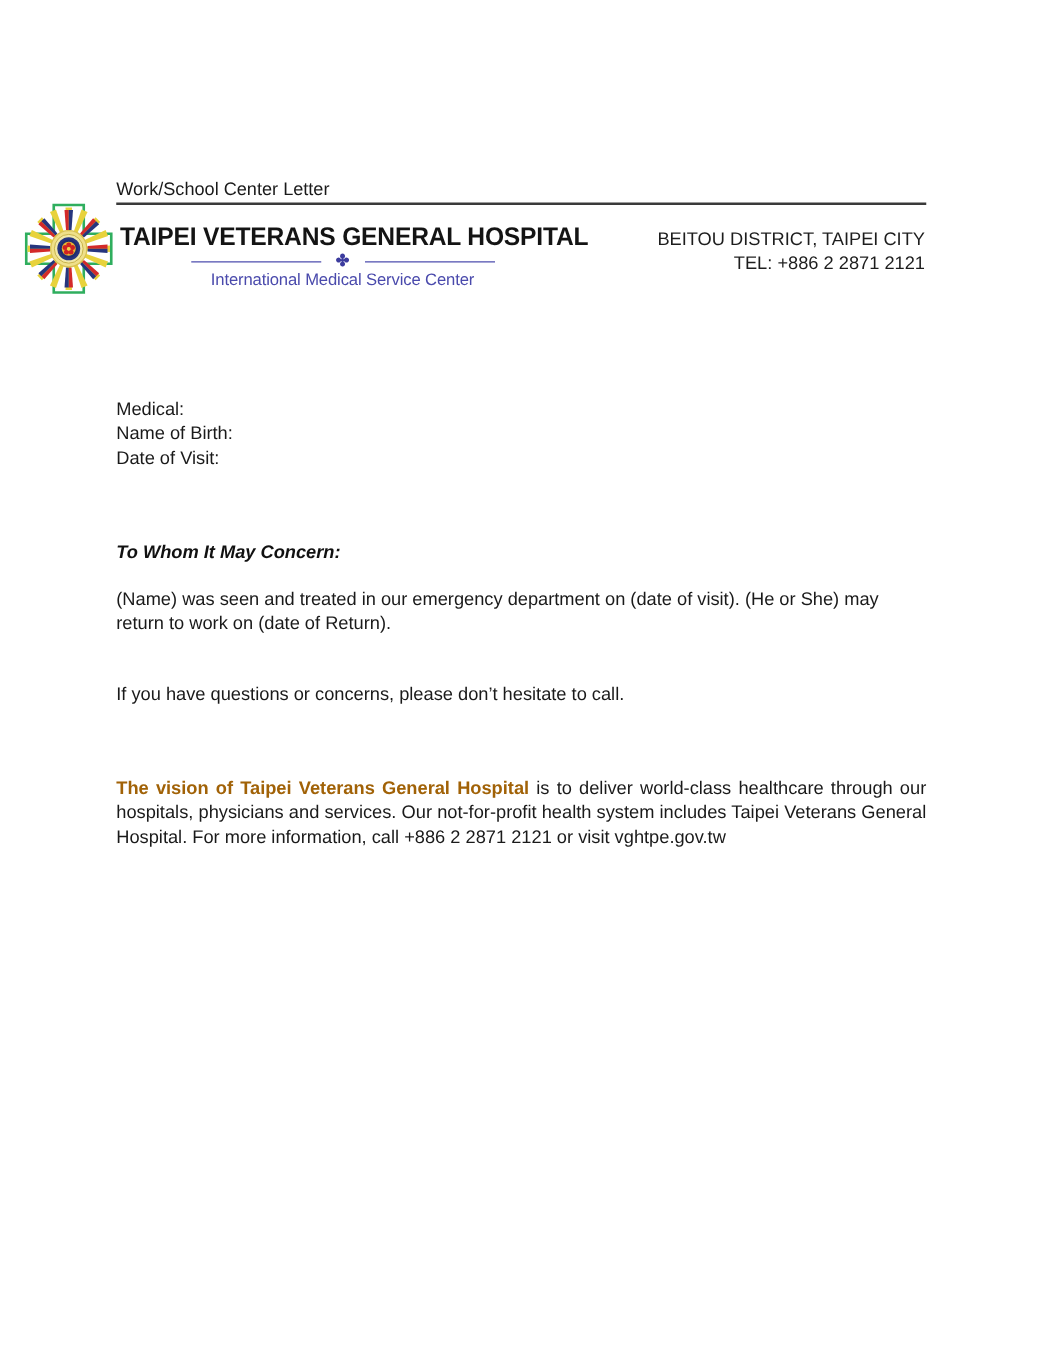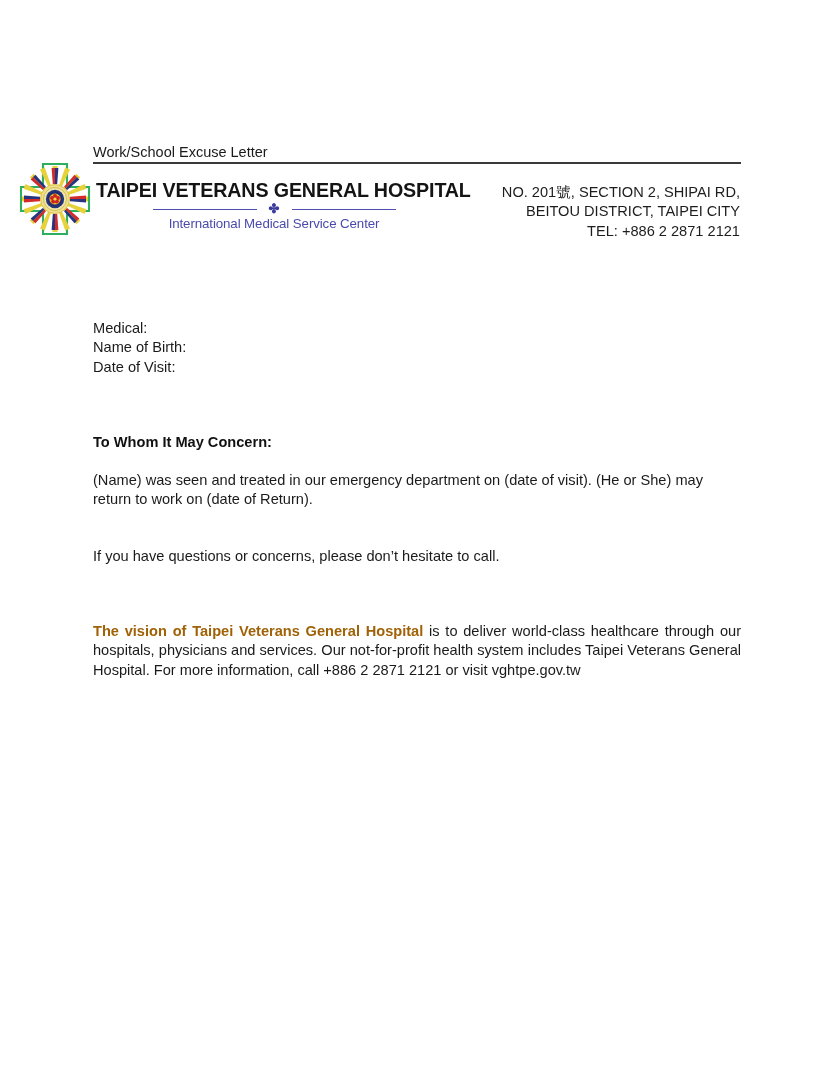--- a/index.html
+++ b/index.html
@@ -131,40 +131,41 @@
   
   .salutation {
     position: absolute;
     left: 93px;
     top: 433px;
     font-size: 14.6px;
     font-weight: bold;
     line-height: 19px;
     color: #111111;
     white-space: nowrap;
+    font-style: italic;
   }
   .para {
     position: absolute;
     left: 93px;
     width: 648px;
     font-size: 14.6px;
     line-height: 19.3px;
     color: #1a1a1a;
   }
   .para-1 { top: 471px; }
   .para-2 { top: 547px; }
   .para-3 { top: 622px; text-align: justify; }
   .para-3 b { font-weight: bold; color: #a16207; }
 </style>
 </head>
 <body>
 
 <div class="page">
 
-  <div class="header-label">Work/School Excuse Letter</div>
+  <div class="header-label">Work/School Center Letter</div>
   <div class="header-rule"></div>
 
   <div class="logo">
     <svg viewBox="0 0 74 76" xmlns="http://www.w3.org/2000/svg">
 
       <g stroke="#2fae5e" stroke-width="2.1" fill="none">
         <path d="M25 3 L49 3 L49 26 L71 26 L71 50 L49 50 L49 73 L25 73 L25 50 L3 50 L3 26 L25 26 Z"></path>
       </g>
 
       <g>
@@ -278,21 +279,20 @@
     <div class="brand-title">TAIPEI VETERANS GENERAL HOSPITAL</div>
     <div class="brand-ornament">
       <span class="orn-line left"></span>
       <span class="orn-cross">✤</span>
       <span class="orn-line right"></span>
     </div>
     <div class="brand-sub">International Medical Service Center</div>
   </div>
 
   <div class="address">
-    <div>NO. 201號, SECTION 2, SHIPAI RD,</div>
     <div>BEITOU DISTRICT, TAIPEI CITY</div>
     <div>TEL: +886 2 2871 2121</div>
   </div>
 
   <div class="fields">
     <div>Medical:</div>
     <div>Name of Birth:</div>
     <div>Date of Visit:</div>
   </div>
 

